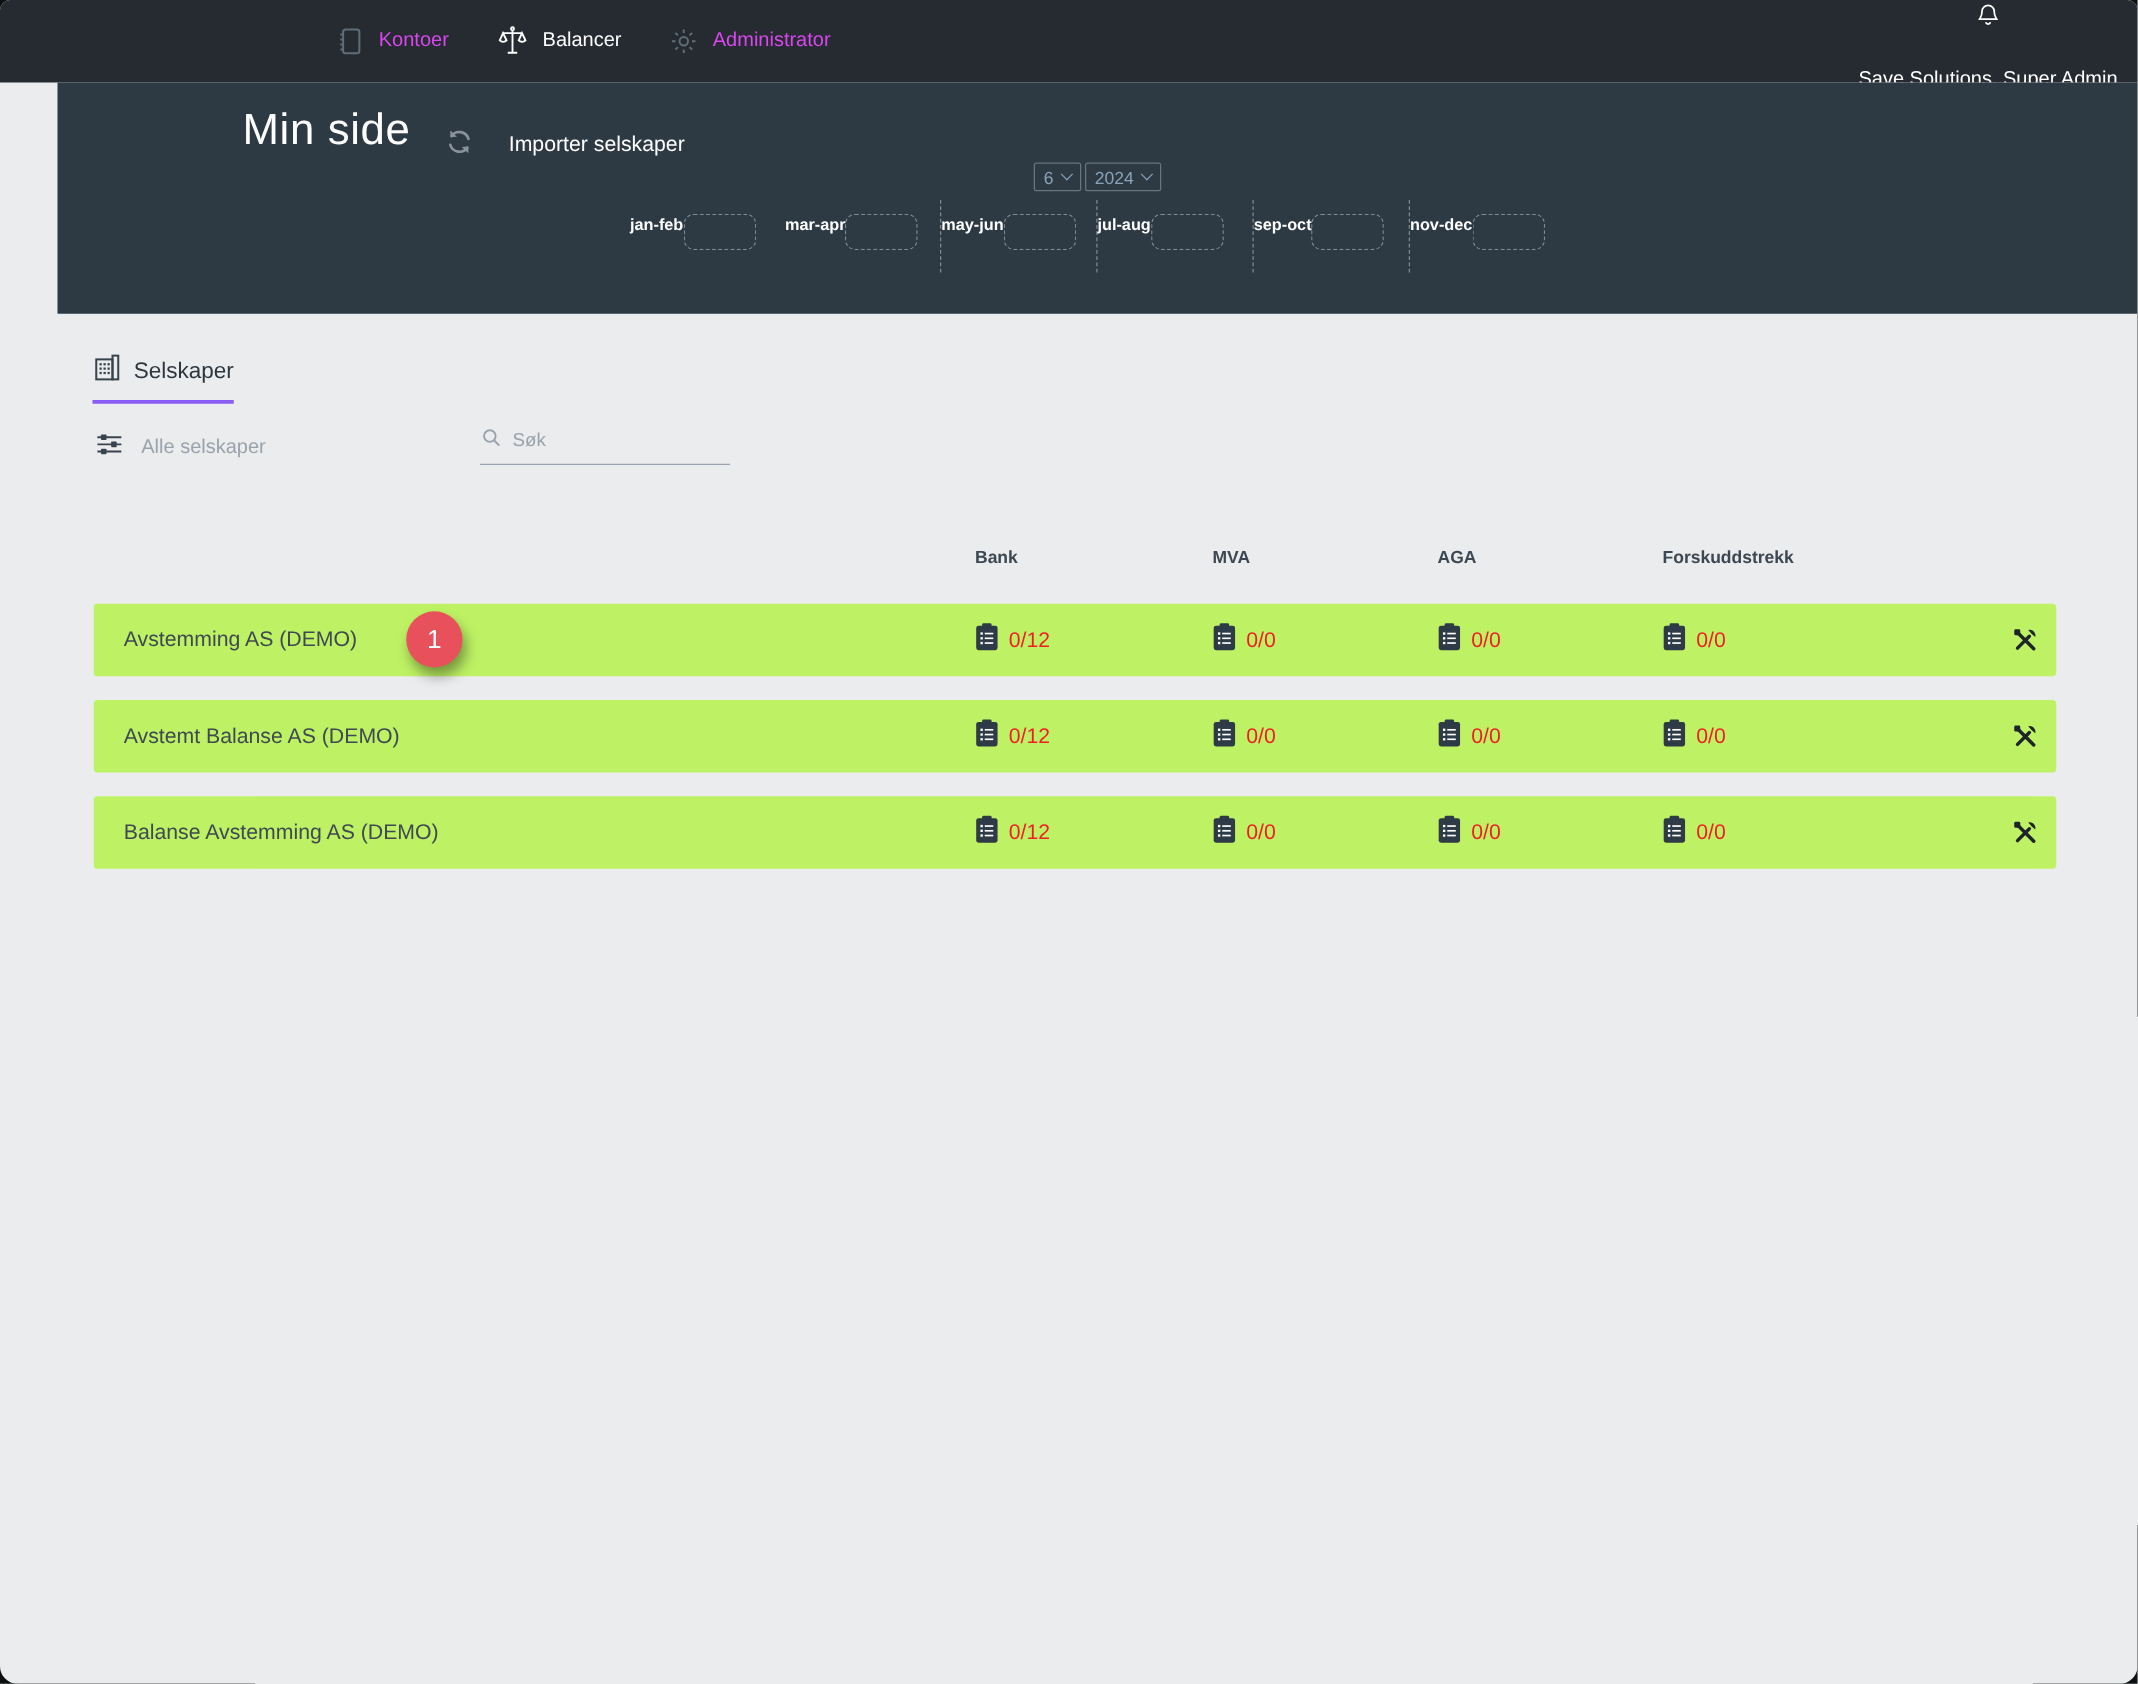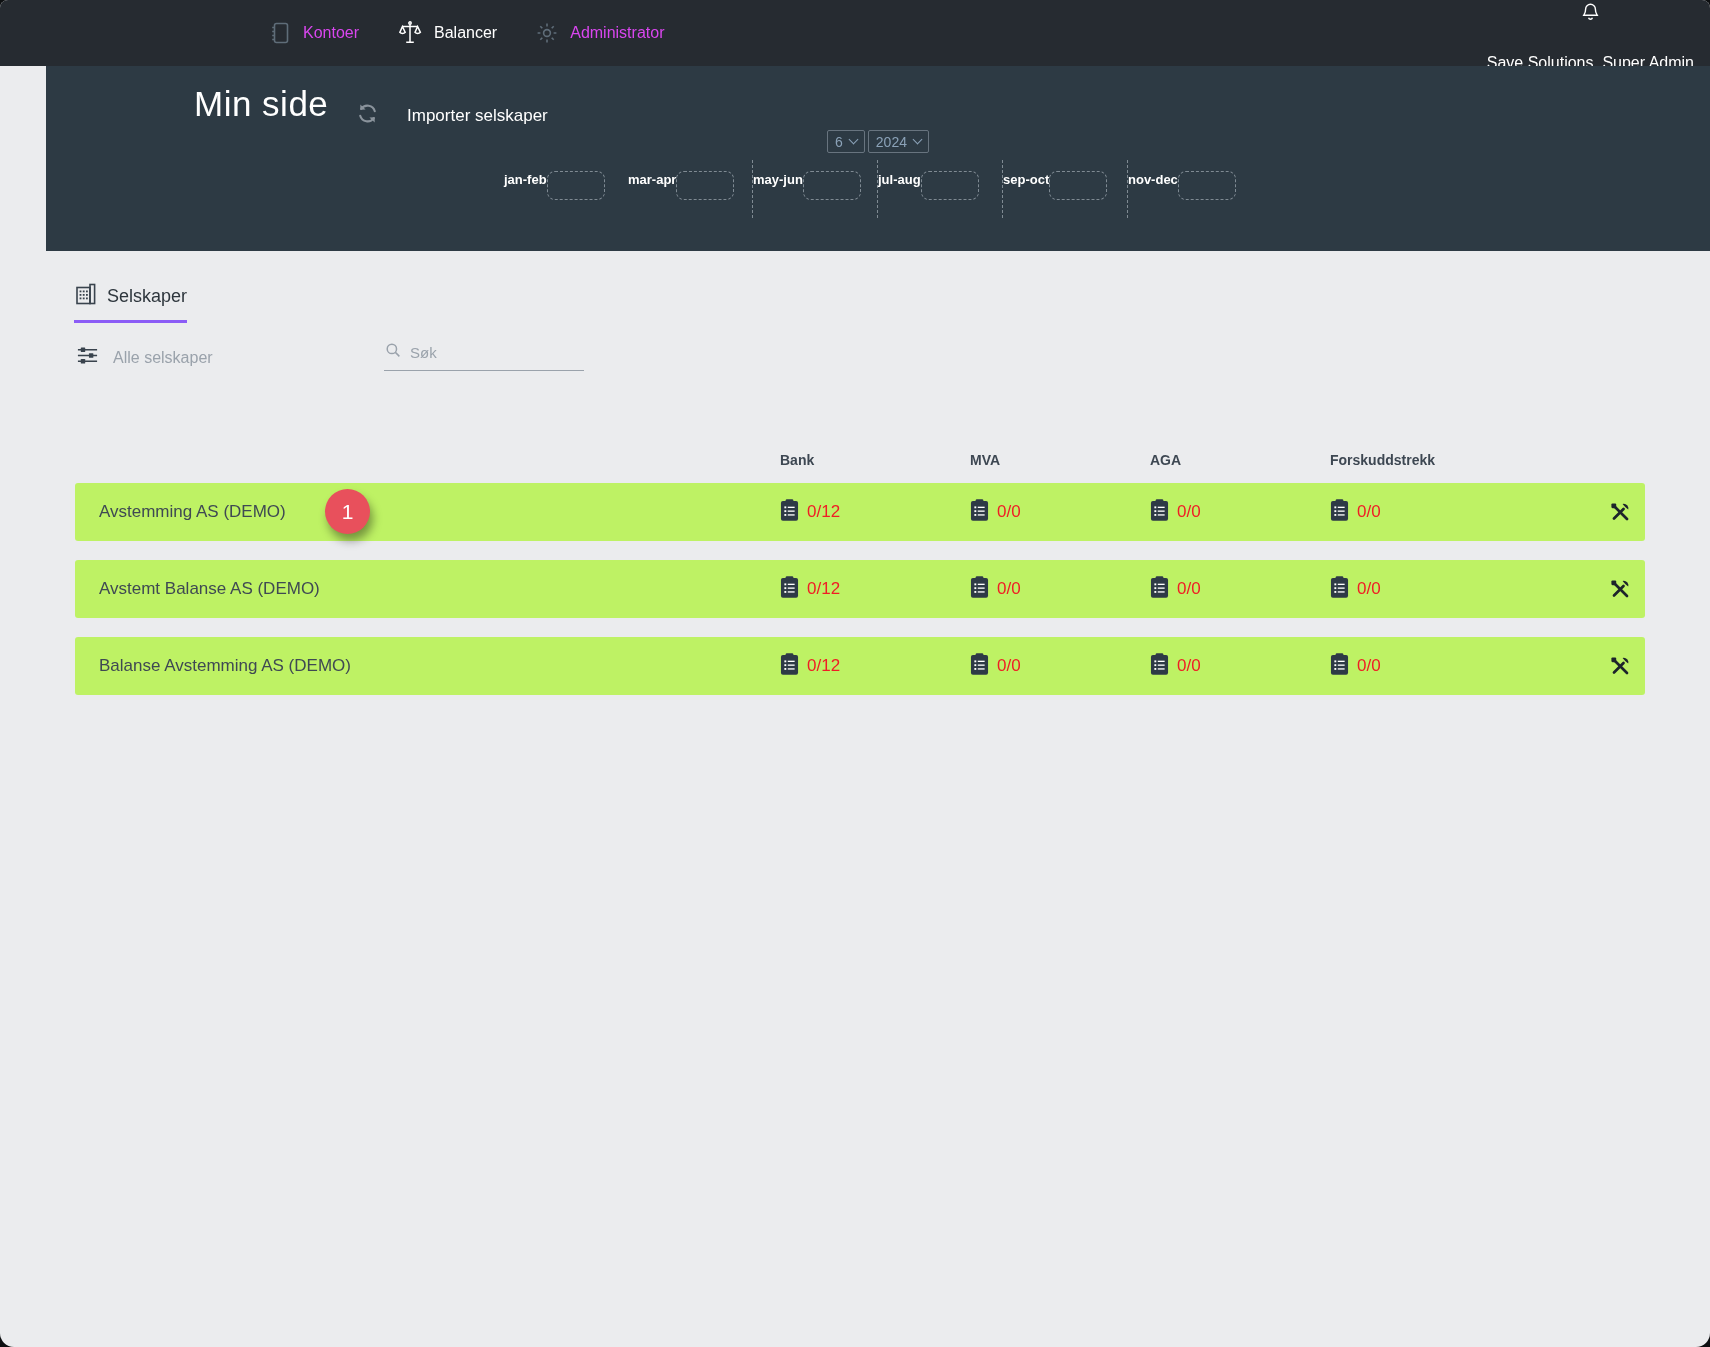--- a/index.html
+++ b/index.html
@@ -33,21 +33,21 @@
   .period-sep{width:0;border-left:1px dashed #7f8a93;height:58px;margin-top:2px;}
 
   
   .tab-selskaper{position:absolute;left:74px;top:282px;display:flex;align-items:center;gap:9px;padding-bottom:9px;border-bottom:3px solid #8b5cf6;font-size:18px;color:#2e363d;cursor:pointer;}
   .filter{position:absolute;left:76px;top:344px;display:flex;align-items:center;gap:14px;color:#9aa2ab;font-size:16px;cursor:pointer;}
   .search{position:absolute;left:384px;top:341px;width:200px;border-bottom:1px solid #9aa2ab;display:flex;align-items:center;gap:6px;padding-bottom:7px;}
   .search input{border:none;outline:none;background:transparent;font-family:"Liberation Sans",sans-serif;font-size:15px;color:#4a545e;width:100%;}
   .search input::placeholder{color:#9aa2ab;}
 
   .thead{position:absolute;left:75px;top:437px;width:1570px;height:20px;}
-  .hcol{position:absolute;top:15px;font-size:14px;font-weight:700;color:#3d4752;text-align:right;}
+  .hcol{position:absolute;top:0;font-size:14px;font-weight:700;color:#3d4752;text-align:right;}
   .c0{left:705px;}.c1{left:895px;}.c2{left:1075px;}.c3{left:1255px;}
 
   .rows{position:absolute;left:75px;top:483px;width:1570px;}
   .row{position:relative;width:1570px;height:58px;background:#bef264;border-radius:3px;margin-bottom:19px;}
   .row-name{position:absolute;left:24px;top:50%;transform:translateY(-50%);font-size:17px;color:#3f4953;cursor:pointer;}
   .cell{position:absolute;top:50%;transform:translateY(-50%);display:flex;align-items:center;gap:8px;cursor:pointer;}
   .cell .val{font-size:17px;color:#f01d25;}
   .row-tools{position:absolute;left:1533px;top:50%;transform:translateY(-50%);cursor:pointer;width:24px;height:24px;}
   .row-badge{position:absolute;left:250px;top:6px;width:45px;height:45px;border-radius:50%;background:#e8505c;color:#fff;font-size:21px;display:none;align-items:center;justify-content:center;box-shadow:3px 7px 10px rgba(0,0,0,.38);z-index:5;}
   .row-badge.show{display:flex;}

